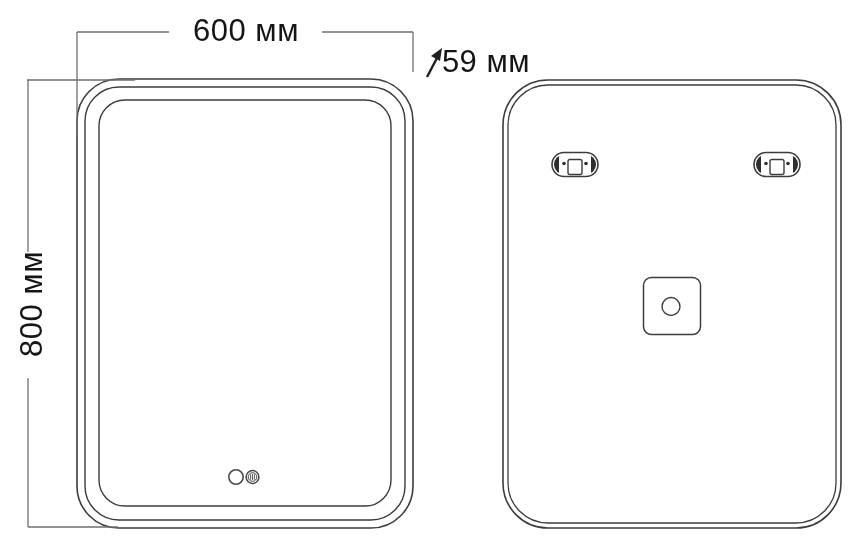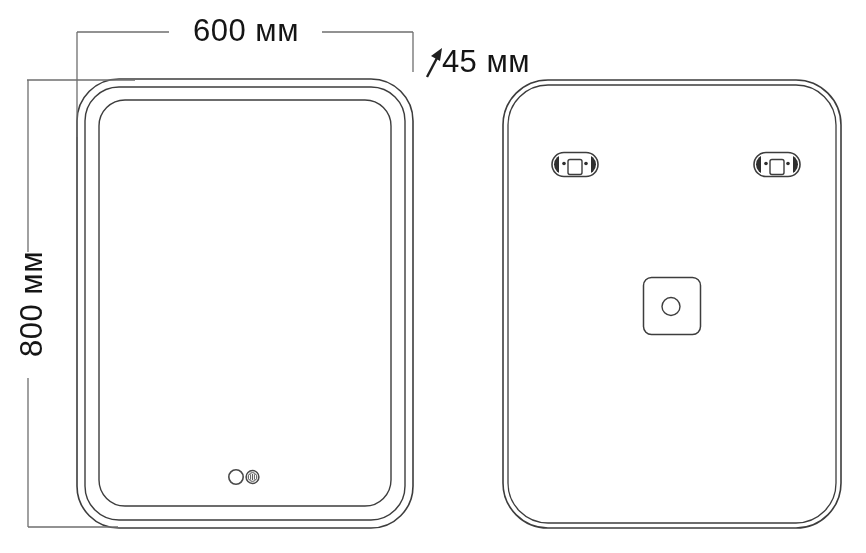--- a/index.html
+++ b/index.html
@@ -104,17 +104,17 @@
     <g>
       <g>
         <line x1="427" y1="77" x2="437" y2="58" stroke="#1f1f1f" stroke-width="2.4"></line>
         <polygon points="442,48 440,61 431,56" fill="#1f1f1f"></polygon>
       </g>
     </g>
   </svg>
 
   <div class="dim-label" style="left:246px; top:30px;">600 мм</div>
 
-  <div class="dim-label" style="left:486px; top:61px;">45 мм</div>
+  <div class="dim-label" style="left:486px; top:61px;">59 мм</div>
 
   <div class="dim-label rotated" style="left:31px; top:304px;">800 мм</div>
 
 </div>
 
 </body></html>

